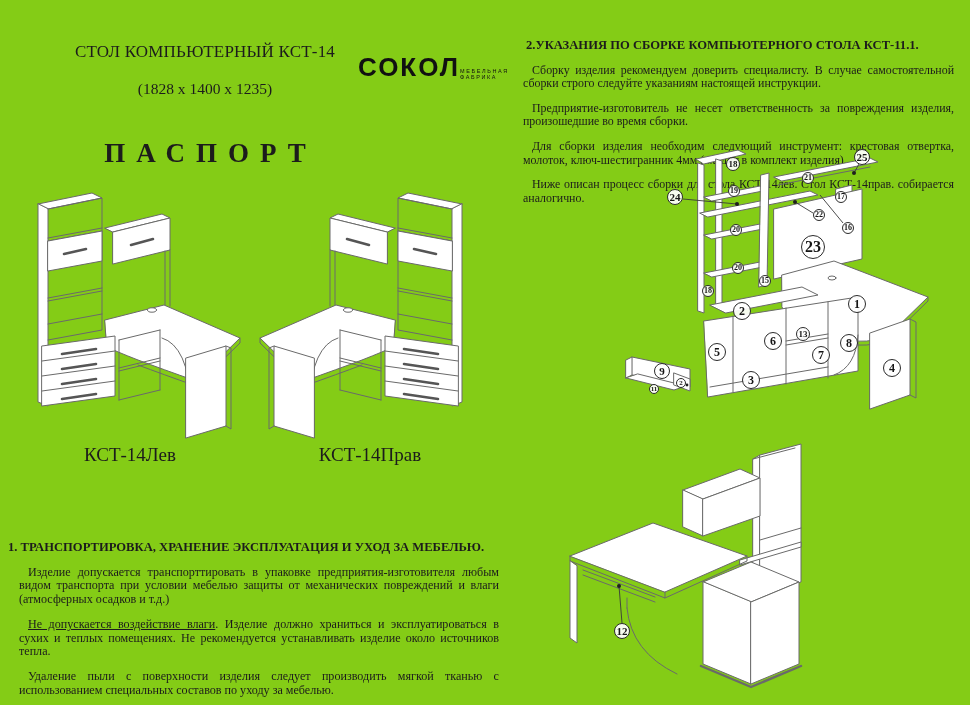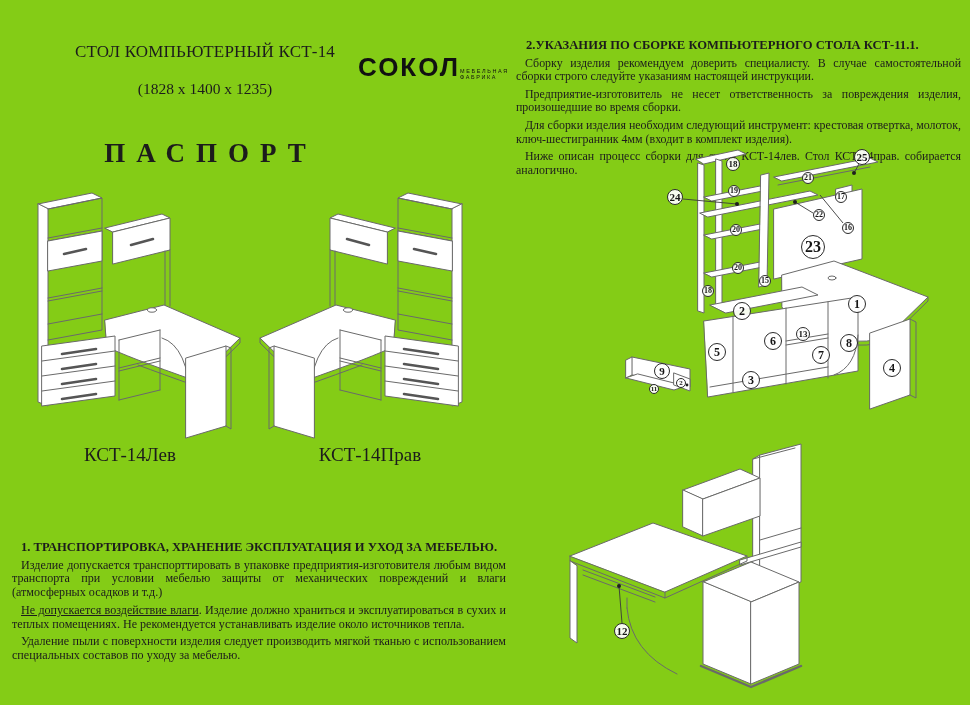--- a/index.html
+++ b/index.html
@@ -26,23 +26,23 @@
   #fig-right{left:252px;top:188px;}
   .fig-label{top:444px;width:236px;text-align:center;font-size:19px;}
   #fig-label-left{left:12px;}
   #fig-label-right{left:252px;}
 
   
   .sec{text-align:justify;}
   #section1{left:8px;top:541px;width:502px;font-size:12.1px;line-height:13.7px;}
   #section2{left:512px;top:39px;width:453px;font-size:11.9px;line-height:13.6px;}
   .sec-heading{font-weight:bold;font-size:12.6px;}
-  #section1 .sec-heading{text-align:center;margin-bottom:1px;}
+  #section1 .sec-heading{text-align:left;margin-bottom:1px;}
   #section2 .sec-heading{text-align:left;padding-left:14px;margin-bottom:1px;}
-  .sec p{margin:4px;text-indent:9px;}
+  .sec p{margin:11px;text-indent:9px;}
   .u{text-decoration:underline;}
 
   
   #exploded{left:612px;top:145px;width:356px;height:277px;}
   #detail{left:555px;top:420px;width:250px;height:285px;}
   .diagram-svg{position:absolute;left:0;top:0;}
   .badge{position:absolute;transform:translate(-50%,-50%);border:1.3px solid #2b2b2b;
          border-radius:50%;background:rgba(255,255,255,.93);display:flex;align-items:center;
          justify-content:center;font-family:"Liberation Serif",serif;font-weight:bold;
          color:#151515;line-height:1;box-sizing:border-box;}

